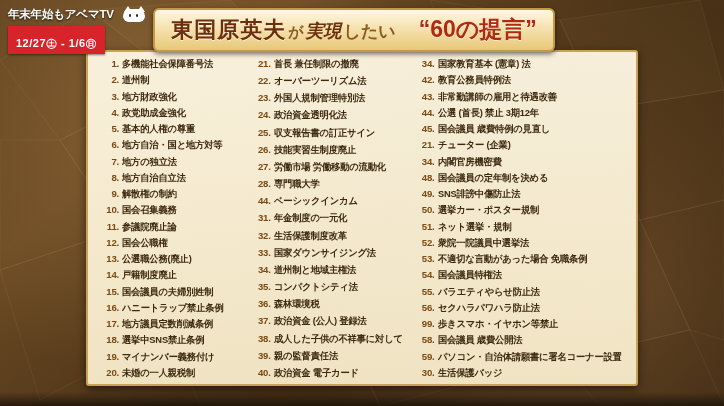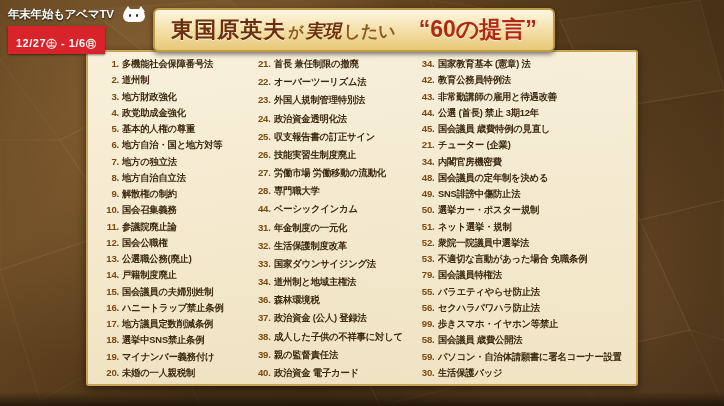--- a/index.html
+++ b/index.html
@@ -322,20 +322,24 @@
         </div>
       <div class="item">
           <span class="num">33.</span>
           <span class="txt">国家ダウンサイジング法</span>
         </div>
       <div class="item">
           <span class="num">34.</span>
           <span class="txt">道州制と地域主権法</span>
         </div>
       <div class="item">
+          <span class="num">35.</span>
+          <span class="txt">コンパクトシティ法</span>
+        </div>
+      <div class="item">
           <span class="num">36.</span>
           <span class="txt">森林環境税</span>
         </div>
       <div class="item">
           <span class="num">37.</span>
           <span class="txt">政治資金 (公人) 登録法</span>
         </div>
       <div class="item">
           <span class="num">38.</span>
           <span class="txt">成人した子供の不祥事に対して</span>
@@ -397,21 +401,21 @@
         </div>
       <div class="item">
           <span class="num">52.</span>
           <span class="txt">衆院一院議員中選挙法</span>
         </div>
       <div class="item">
           <span class="num">53.</span>
           <span class="txt">不適切な言動があった場合 免職条例</span>
         </div>
       <div class="item">
-          <span class="num">79.</span>
+          <span class="num">54.</span>
           <span class="txt">国会議員特権法</span>
         </div>
       <div class="item">
           <span class="num">55.</span>
           <span class="txt">バラエティやらせ防止法</span>
         </div>
       <div class="item">
           <span class="num">56.</span>
           <span class="txt">セクハラパワハラ防止法</span>
         </div>

